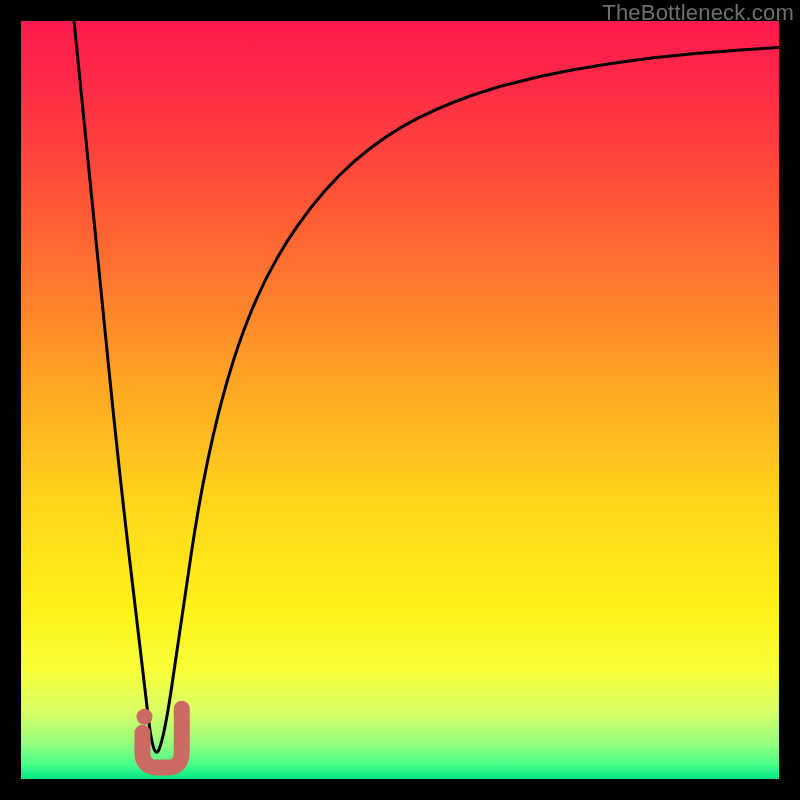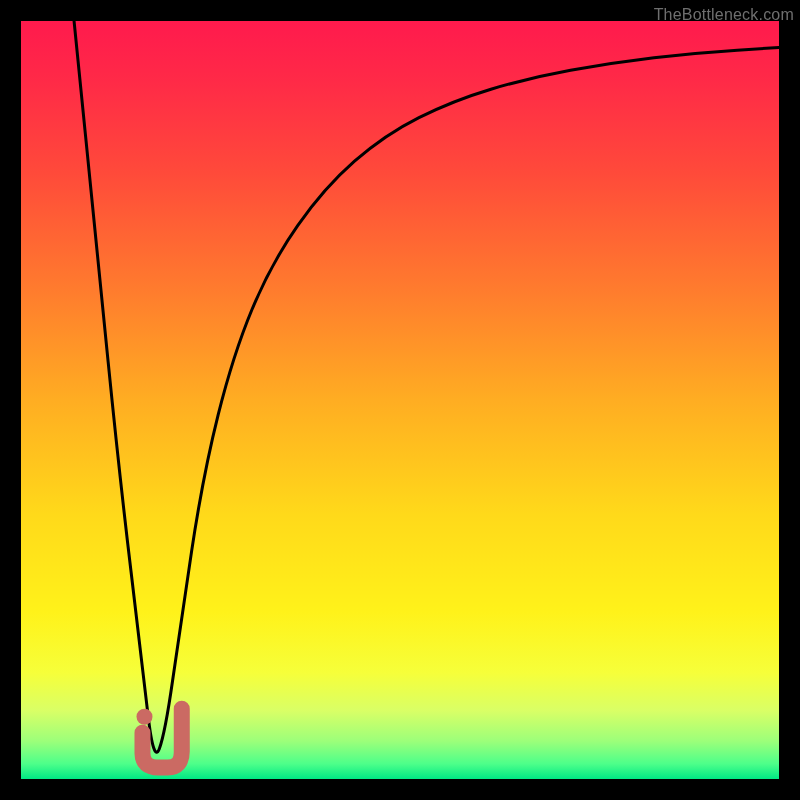--- a/index.html
+++ b/index.html
@@ -18,24 +18,24 @@
     width: 758px;
     height: 758px;
     overflow: hidden;
   }
   .gradient {
     position: absolute;
     inset: 0;
   }
   .watermark {
     position: absolute;
-    top: 6px;
+    top: 0;
     right: 6px;
     color: #6f6f6f;
-    font-size: 16px;
+    font-size: 22px;
     font-weight: 500;
     letter-spacing: 0.2px;
     user-select: none;
   }
   svg.curve {
     position: absolute;
     inset: 0;
   }
 </style>
 </head>

